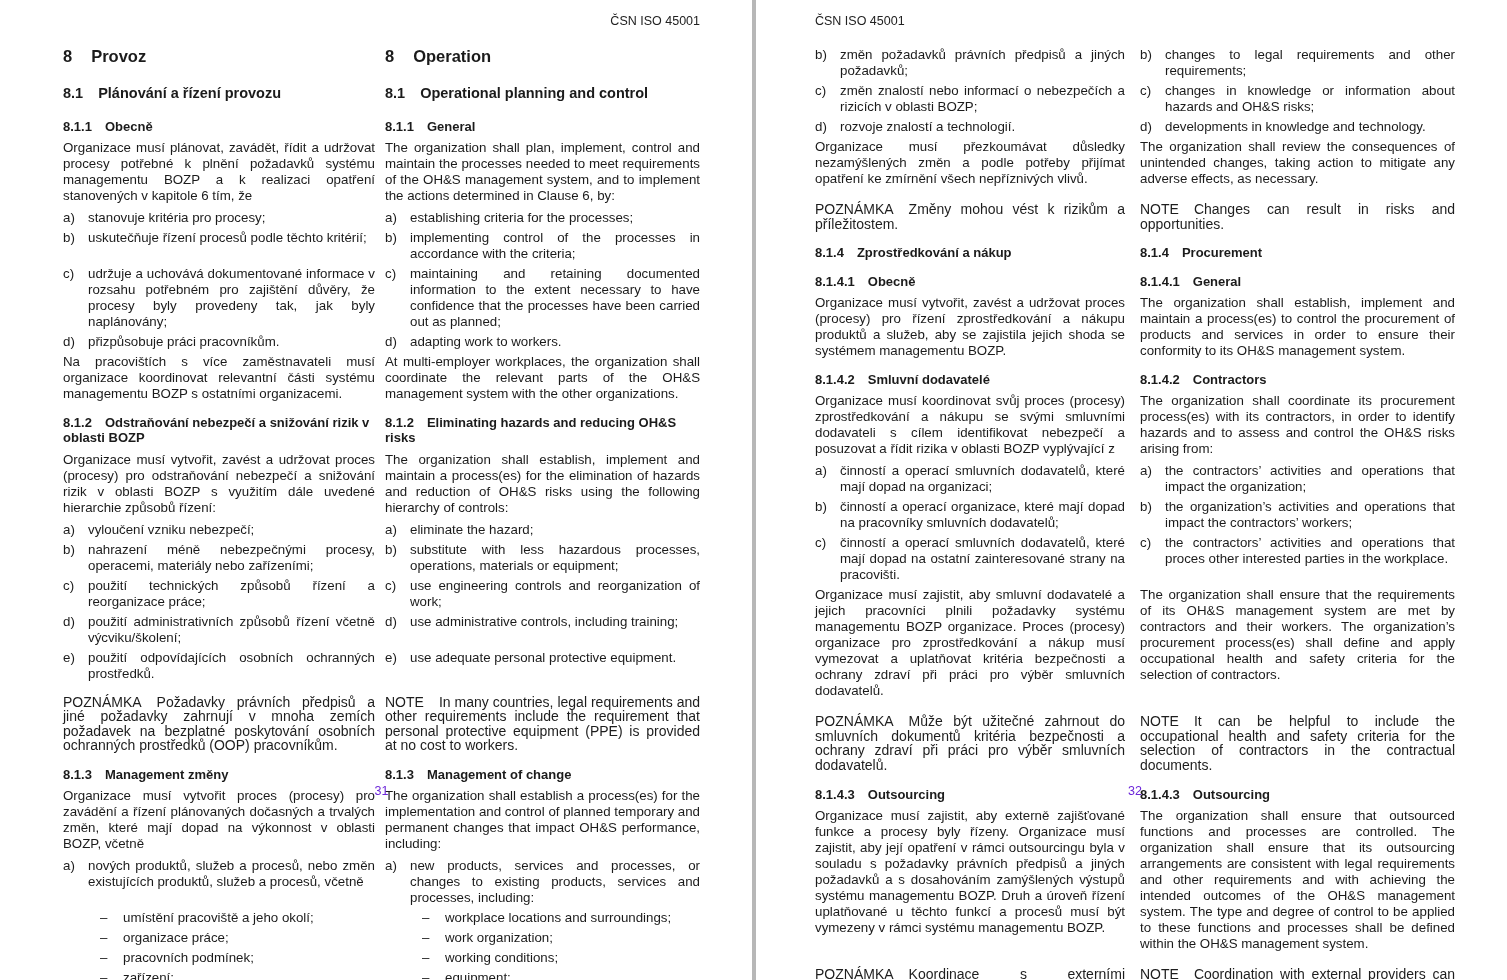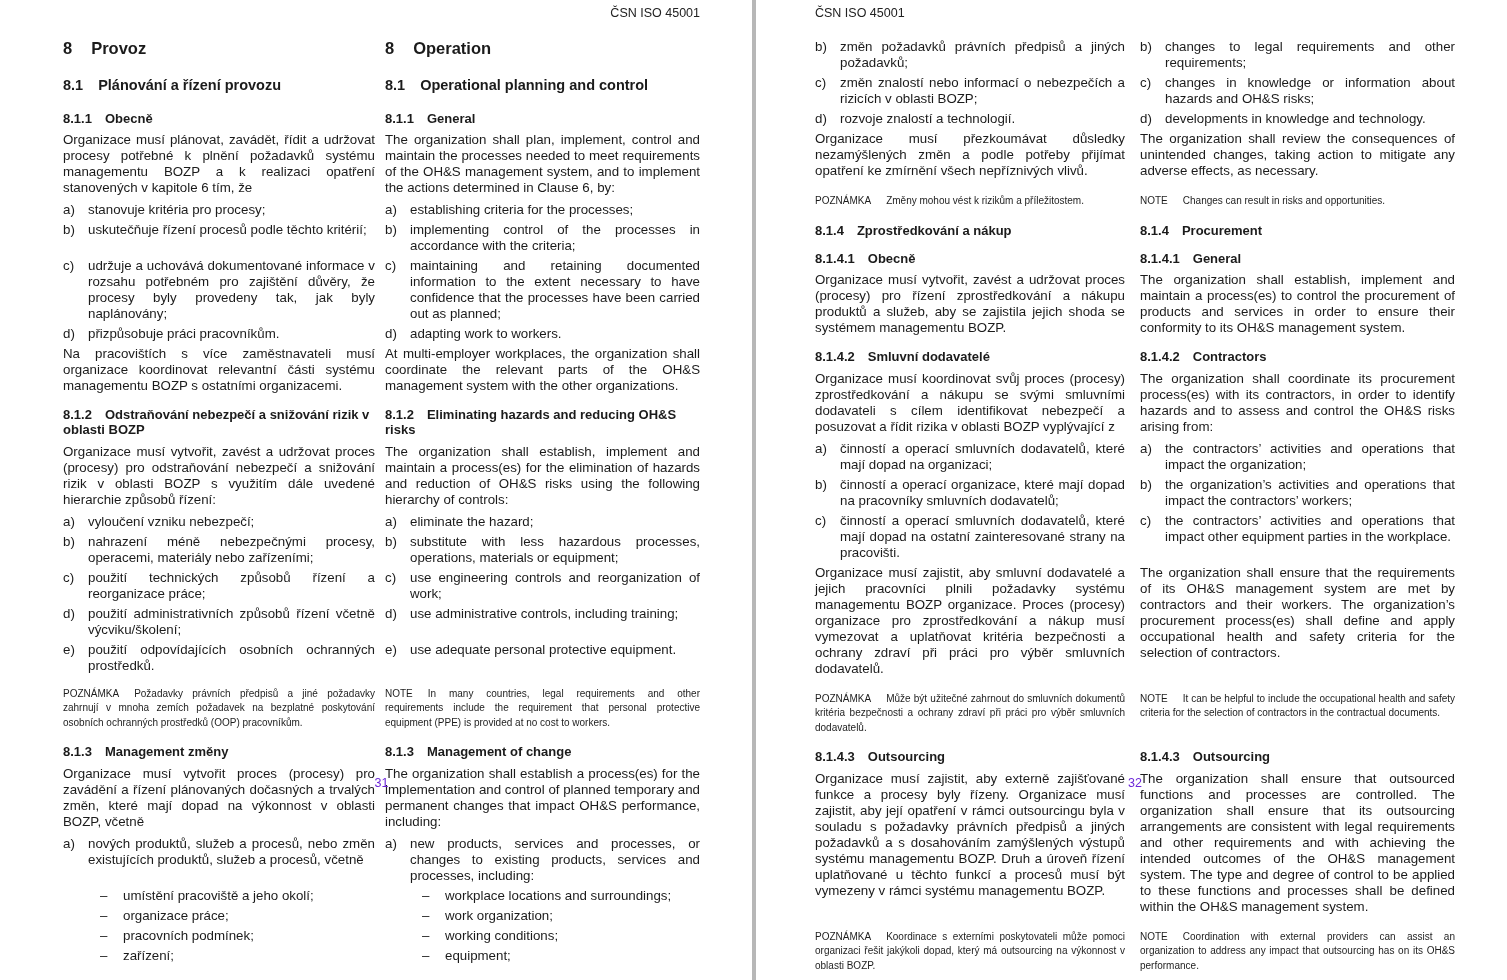--- a/index.html
+++ b/index.html
@@ -1,21 +1,21 @@
 <!DOCTYPE html>
 <html><head>
 <meta charset="utf-8">
 <style>
   html,body{margin:0;padding:0;}
   body{
     width:1507px;height:980px;background:#ffffff;position:relative;overflow:hidden;
     font-family:"Liberation Sans","DejaVu Sans",sans-serif;color:#1b1b1b;
     -webkit-font-smoothing:antialiased;
   }
-  .page{position:absolute;top:0;height:796px;background:#fff;}
+  .page{position:absolute;top:8px;height:796px;background:#fff;}
   #page-1{left:0;width:752px;}
   #page-2{left:757px;width:750px;}
   .page-divider{position:absolute;left:752px;top:0;width:4px;height:980px;background:#b7b7b7;}
   .page-inner{position:absolute;top:0;bottom:0;}
   #page-1 .page-inner{left:63px;width:637px;}
   #page-2 .page-inner{left:58px;width:640px;}
   .page-header{position:absolute;top:6px;left:0;right:0;font-size:12.5px;color:#222;}
   .header-right{text-align:right;}
   .header-left{text-align:left;}
   .rows{position:absolute;top:39px;left:0;right:0;}
@@ -29,21 +29,21 @@
   .h2{font-size:14.5px;margin:3px 0 9px;}
   .h2 .hnum{padding-right:15px;margin-top:47px;}
   .h3,.h4{font-size:13px;margin:7px 0 6px;}
   .h3 .hnum,.h4 .hnum{padding-right:13px;}
   .p{font-size:13.3px;line-height:16px;text-align:justify;margin:0 0 6px;}
   .li{position:relative;padding-left:25px;font-size:13.3px;line-height:16px;margin:0 0 4px;}
   .li-label{position:absolute;left:0;top:0;}
   .li-text{display:block;text-align:justify;}
   .sub{position:relative;padding-left:60px;font-size:13.3px;line-height:16px;margin:0 0 4px;}
   .sub-label{position:absolute;left:37px;top:0;}
-  .note{font-size:10px;line-height:14.6px;text-align:justify;margin:9px 0 7px;color:#1d1d1d;}
+  .note{font-size:14px;line-height:14.6px;text-align:justify;margin:9px 0 7px;color:#1d1d1d;}
   .note-label{padding-right:15px;}
 </style>
 </head>
 <body>
 
 <div>
 
   <div class="page" id="page-1">
     <div class="page-inner">
       <div class="page-header header-right">ČSN ISO 45001</div>
@@ -464,21 +464,21 @@
           <div class="row">
             <div class="cell">
               <div lang="cs" class="li">
                 <span class="li-label">c)</span>
                 <span class="li-text">činností a operací smluvních dodavatelů, které mají dopad na ostatní zainteresované strany na pracovišti.</span>
               </div>
             </div>
             <div class="cell">
               <div lang="en" class="li">
                 <span class="li-label">c)</span>
-                <span class="li-text">the contractors’ activities and operations that impact other equipment parties in the workplace.</span>
+                <span class="li-text">the contractors’ activities and operations that proces other interested parties in the workplace.</span>
               </div>
             </div>
           </div>
           <div class="row">
             <div class="cell">
               <div lang="cs" class="p">Organizace musí zajistit, aby smluvní dodavatelé a jejich pracovníci plnili požadavky systému managementu BOZP organizace. Proces (procesy) organizace pro zprostředkování a nákup musí vymezovat a uplatňovat kritéria bezpečnosti a ochrany zdraví při práci pro výběr smluvních dodavatelů.</div>
             </div>
             <div class="cell">
               <div lang="en" class="p">The organization shall ensure that the requirements of its OH&amp;S management system are met by contractors and their workers. The organization’s procurement process(es) shall define and apply occupational health and safety criteria for the selection of contractors.</div>
             </div>

